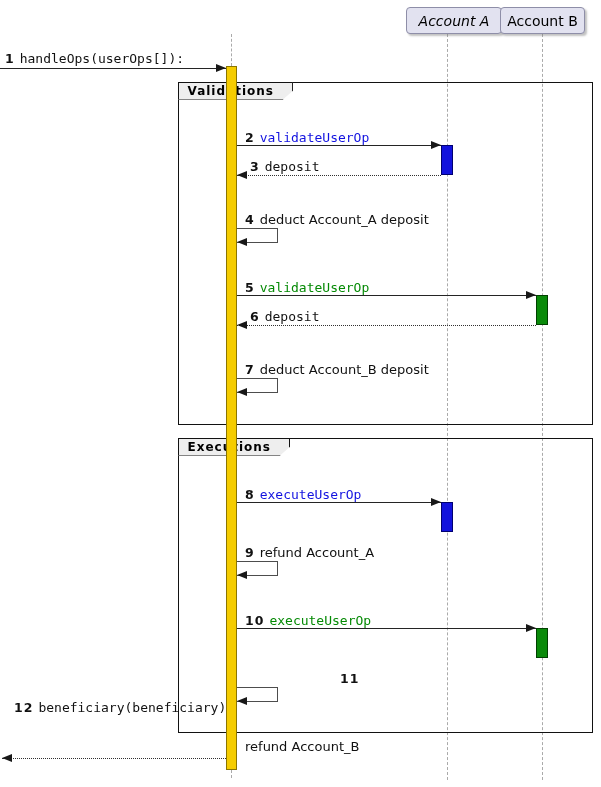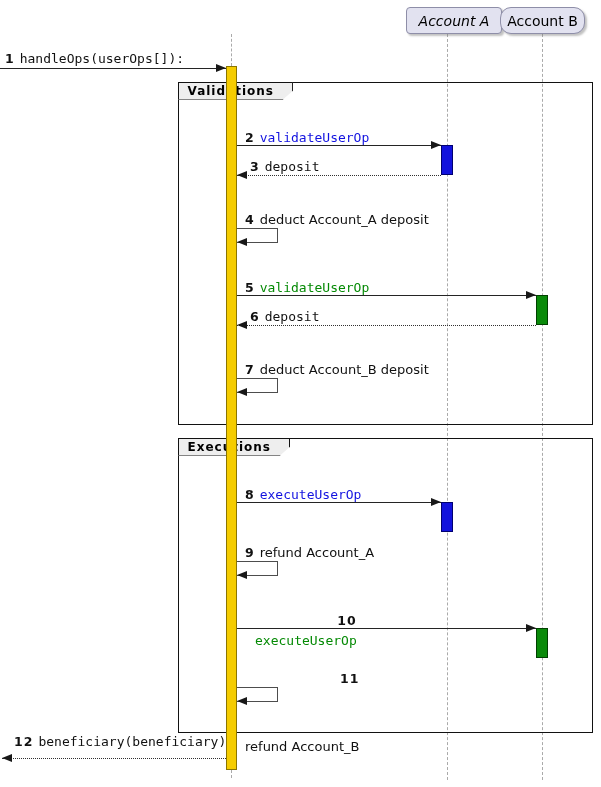--- a/index.html
+++ b/index.html
@@ -7,21 +7,21 @@
     font-family:"DejaVu Sans","Liberation Sans",sans-serif;overflow:hidden;}
 
   
   .participant{position:absolute;top:7px;height:27px;box-sizing:border-box;
     background:#E2E2F0;border:1px solid #8E8EA8;border-radius:4px;
     box-shadow:2px 2px 2px rgba(120,120,120,.45);
     display:flex;align-items:center;justify-content:center;
     font-size:14px;color:#000;}
   .p-entry{left:186px;width:85px;}
   .p-acca{left:406px;width:96px;font-style:italic;}
-  .p-accb{left:500px;width:85px;border-radius:11px;}
+  .p-accb{left:500px;width:85px;}
 
   
   .lifeline{position:absolute;width:0;border-left:1px dashed #AAAAAA;}
   .ll-ep-top{left:231px;top:34px;height:32px;}
   .ll-ep-bot{left:231px;top:770px;height:8px;}
   .ll-a{left:447px;top:34px;height:746px;}
   .ll-b{left:542px;top:34px;height:746px;}
 
   
   .frame{position:absolute;left:178px;width:415px;box-sizing:border-box;
@@ -146,34 +146,34 @@
   <div class="line" style="left:237px;top:502px;width:204px;"></div>
   <div class="head-r" style="left:431px;top:497.5px;"></div>
 
   <div class="mlabel" style="left:245px;top:545px;">
     <span class="mnum">9</span>
     <span class="sans">refund Account_A</span>
   </div>
   <div class="selfloop" style="top:561px;"></div>
   <div class="head-l" style="left:237px;top:571px;"></div>
 
-  <div class="mlabel" style="left:255px;top:613px;flex-direction:column;">
+  <div class="mlabel" style="left:245px;top:613px;">
     <span class="mnum">10</span>
     <span class="mono c-green">executeUserOp</span>
   </div>
   <div class="line" style="left:237px;top:628px;width:299px;"></div>
   <div class="head-r" style="left:526px;top:623.5px;"></div>
 
   <div class="mlabel" style="left:245px;top:671px;flex-direction:column;">
     <span class="mnum">11</span>
     <span class="sans">refund Account_B</span>
   </div>
   <div class="selfloop" style="top:687px;"></div>
   <div class="head-l" style="left:237px;top:697px;"></div>
 
-  <div class="mlabel" style="left:14px;top:734px;">
+  <div class="mlabel" style="left:14px;top:700px;">
     <span class="mnum">12</span>
     <span class="mono">beneficiary(beneficiary)</span>
   </div>
   <div class="line dotted" style="left:2px;top:758px;width:224px;"></div>
   <div class="head-l" style="left:2px;top:753.5px;"></div>
 
 </div>
 
 </body></html>

